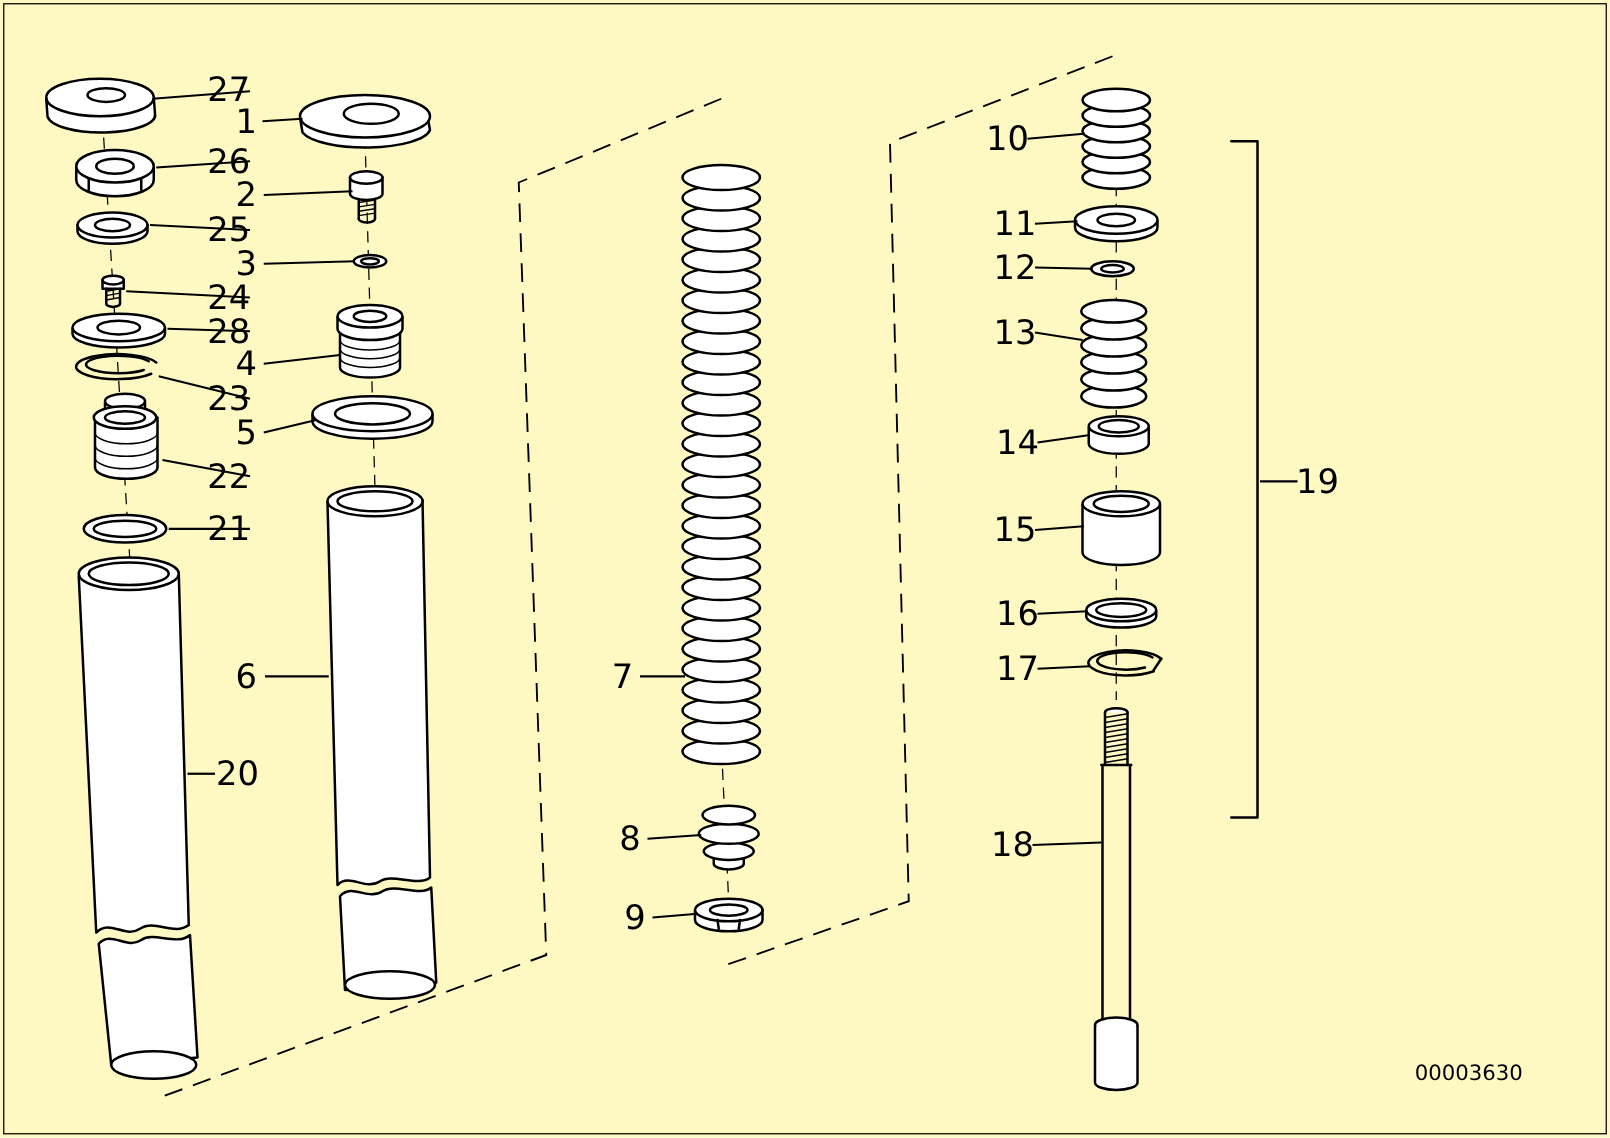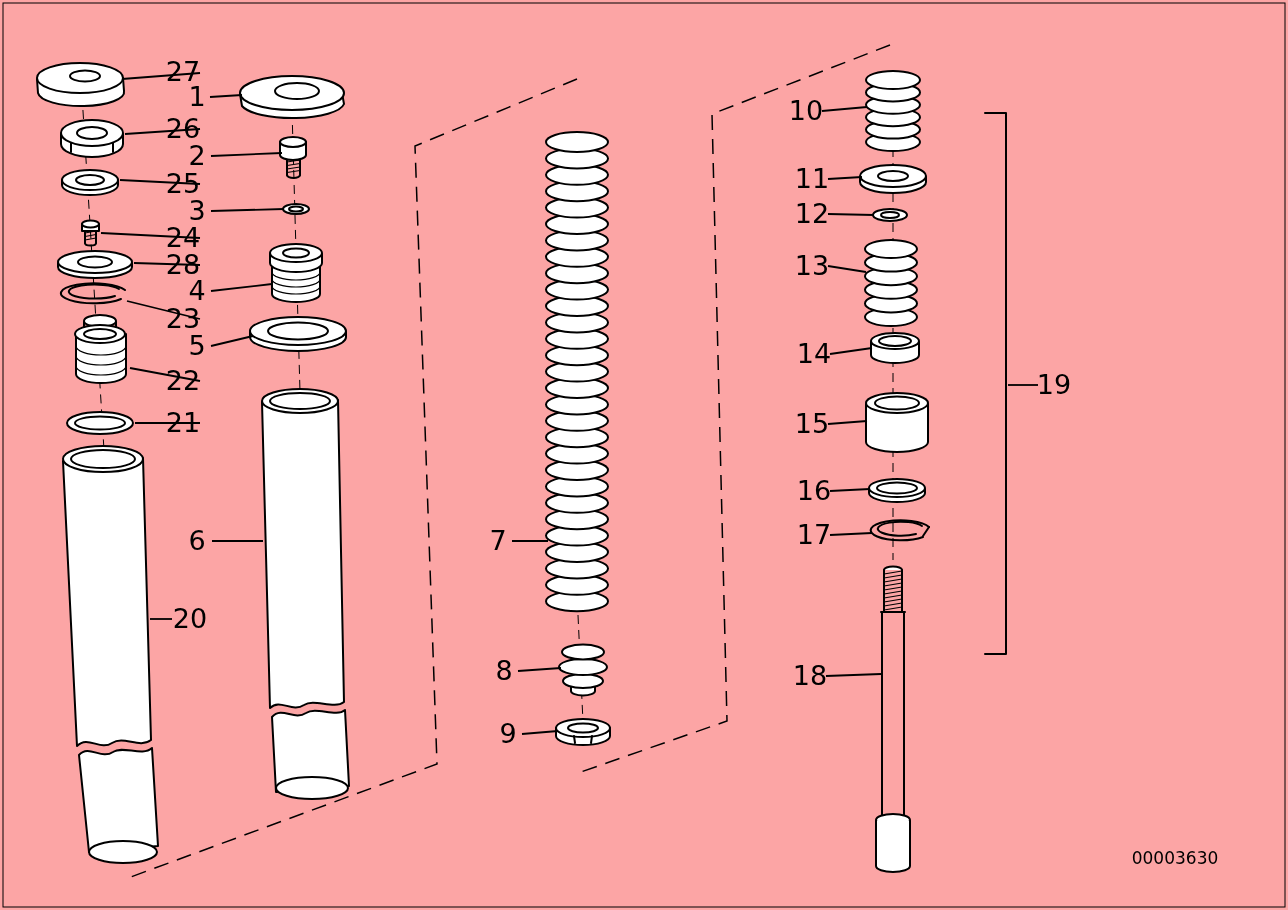--- a/index.html
+++ b/index.html
@@ -1,16 +1,16 @@
 <!DOCTYPE html>
 <html><head>
 <meta charset="utf-8">
 <style>
   html,body{margin:0;padding:0;background:#fff;}
-  .page{position:relative;width:1288px;height:910px;background:#fca5a5;overflow:hidden;
+  .page{position:relative;width:1288px;height:910px;background:#fef9c3;overflow:hidden;
         font-family:"DejaVu Sans",sans-serif;}
   svg{position:absolute;inset:0;}
   .part{fill:#fff;stroke:#000;stroke-width:2;stroke-linecap:round;stroke-linejoin:round;}
   .nofill{fill:none;}
   .thin{stroke-width:1.2;}
   .leader{stroke:#000;stroke-width:1.8;}
   .dash{stroke:#000;stroke-width:1.5;fill:none;stroke-dasharray:15 9;}
   .center{stroke:#000;stroke-width:1;fill:none;stroke-dasharray:9 6;}
   text.lbl{font-family:"DejaVu Sans",sans-serif;font-size:27px;fill:#000;text-anchor:middle;}
   text.doc{font-family:"DejaVu Sans",sans-serif;font-size:17px;fill:#000;text-anchor:middle;}

